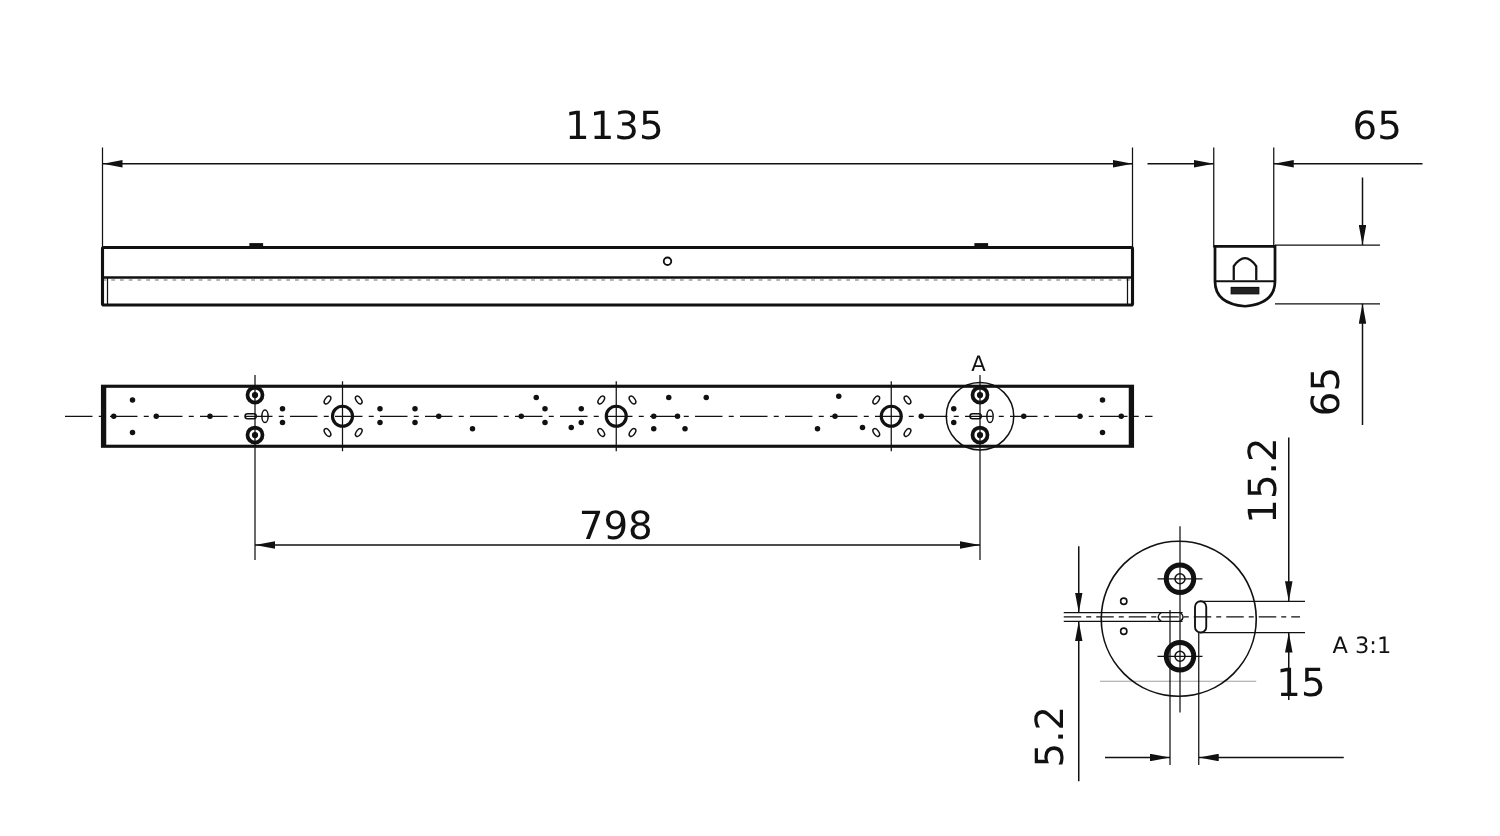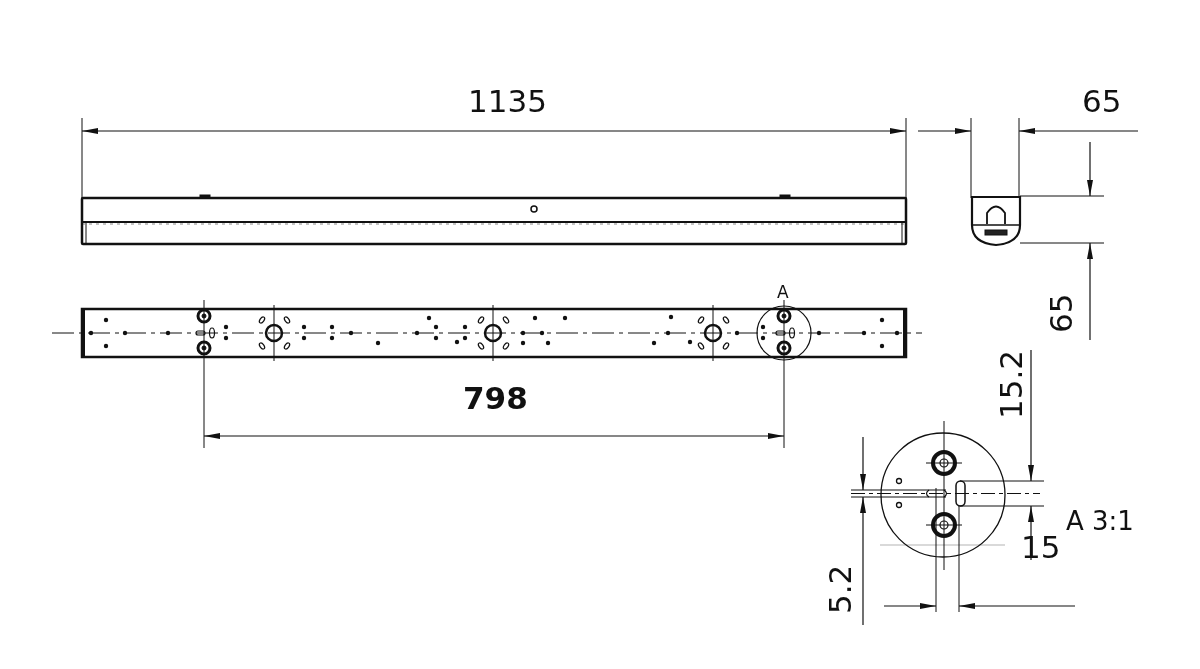--- a/index.html
+++ b/index.html
@@ -186,21 +186,21 @@
     <line x1="1031" y1="560" x2="1031" y2="506" stroke-width="1.2" marker-end="url(#arr)"></line>
 
     <line x1="863" y1="437" x2="863" y2="490" stroke-width="1.2" marker-end="url(#arr)"></line>
     <line x1="863" y1="625" x2="863" y2="497" stroke-width="1.2" marker-end="url(#arr)"></line>
 
     <line x1="884" y1="606" x2="936" y2="606" stroke-width="1.2" marker-end="url(#arr)"></line>
     <line x1="1075" y1="606" x2="959" y2="606" stroke-width="1.2" marker-end="url(#arr)"></line>
   </g>
 </svg>
 
-<div class="lbl big" style="left:468px; top:86px;">1135</div>
+<div class="lbl big" style="left:452px; top:86px;">1135</div>
 <div class="lbl big" style="left:1082px; top:86px;">65</div>
 <div class="lbl big rot" style="left:1046px; top:333px;">65</div>
 <div class="lbl small" style="left:777px; top:284px;">A</div>
-<div class="lbl big" style="left:463px; top:383px;font-weight:bold;">798</div>
+<div class="lbl big" style="left:463px; top:406px;">798</div>
 <div class="lbl big rot" style="left:996px; top:419px;">15.2</div>
-<div class="lbl small" style="left:1066px; top:508px; font-size:26px;">A 3:1</div>
+<div class="lbl small" style="left:1066px; top:508px; font-size:18px;">A 3:1</div>
 <div class="lbl big" style="left:1021px; top:532px;">15</div>
 <div class="lbl big rot" style="left:825px; top:614px;">5.2</div>
 
 </body></html>

